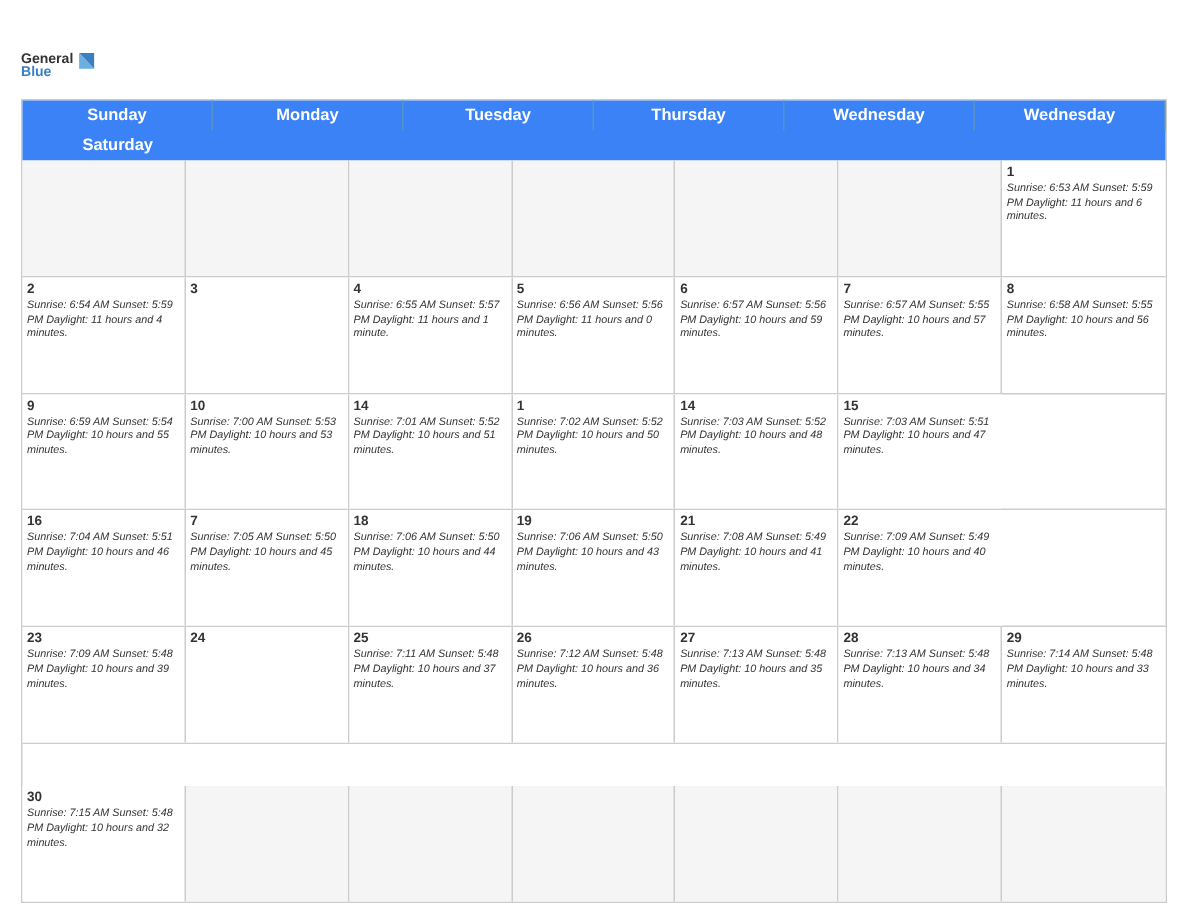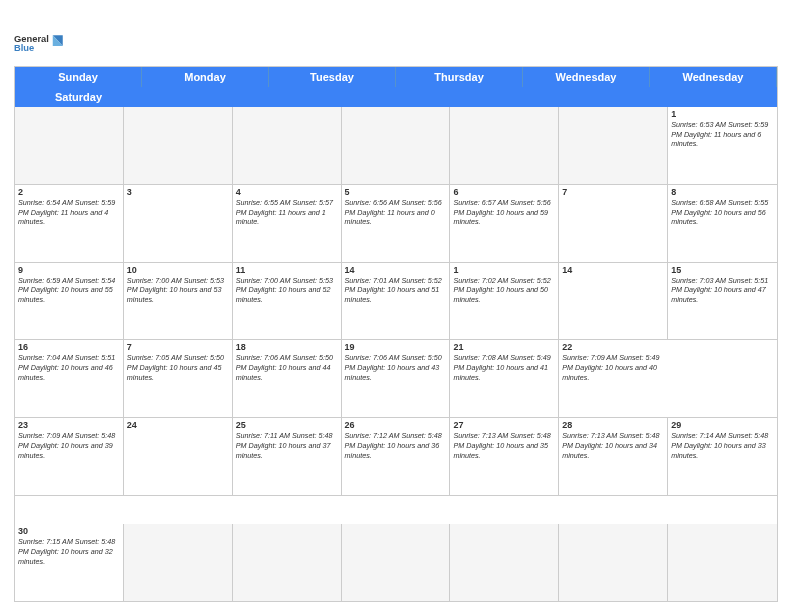--- a/index.html
+++ b/index.html
@@ -171,20 +171,23 @@
 Daylight: 11 hours and 0 minutes.</div>
           </div>
           <div class="cal-cell">
             <span class="day-num">6</span>
             <div class="cell-text">Sunrise: 6:57 AM
 Sunset: 5:56 PM
 Daylight: 10 hours and 59 minutes.</div>
           </div>
           <div class="cal-cell">
             <span class="day-num">7</span>
+            <div class="cell-text">Sunrise: 6:57 AM
+Sunset: 5:55 PM
+Daylight: 10 hours and 57 minutes.</div>
           </div>
           <div class="cal-cell">
             <span class="day-num">8</span>
             <div class="cell-text">Sunrise: 6:58 AM
 Sunset: 5:55 PM
 Daylight: 10 hours and 56 minutes.</div>
           </div>
         </div>
         <div class="cal-row">
           <div class="cal-cell">
@@ -193,39 +196,36 @@
 Sunset: 5:54 PM
 Daylight: 10 hours and 55 minutes.</div>
           </div>
           <div class="cal-cell">
             <span class="day-num">10</span>
             <div class="cell-text">Sunrise: 7:00 AM
 Sunset: 5:53 PM
 Daylight: 10 hours and 53 minutes.</div>
           </div>
           <div class="cal-cell">
-            <span class="day-num">11</span>
-            <div class="cell-text">Sunrise: 7:00 AM
-Sunset: 5:53 PM
-Daylight: 10 hours and 52 minutes.</div>
-          </div>
-          <div class="cal-cell">
             <span class="day-num">14</span>
             <div class="cell-text">Sunrise: 7:01 AM
 Sunset: 5:52 PM
 Daylight: 10 hours and 51 minutes.</div>
           </div>
           <div class="cal-cell">
             <span class="day-num">1</span>
             <div class="cell-text">Sunrise: 7:02 AM
 Sunset: 5:52 PM
 Daylight: 10 hours and 50 minutes.</div>
           </div>
           <div class="cal-cell">
             <span class="day-num">14</span>
+            <div class="cell-text">Sunrise: 7:03 AM
+Sunset: 5:52 PM
+Daylight: 10 hours and 48 minutes.</div>
           </div>
           <div class="cal-cell">
             <span class="day-num">15</span>
             <div class="cell-text">Sunrise: 7:03 AM
 Sunset: 5:51 PM
 Daylight: 10 hours and 47 minutes.</div>
           </div>
         </div>
         <div class="cal-row">
           <div class="cal-cell">

